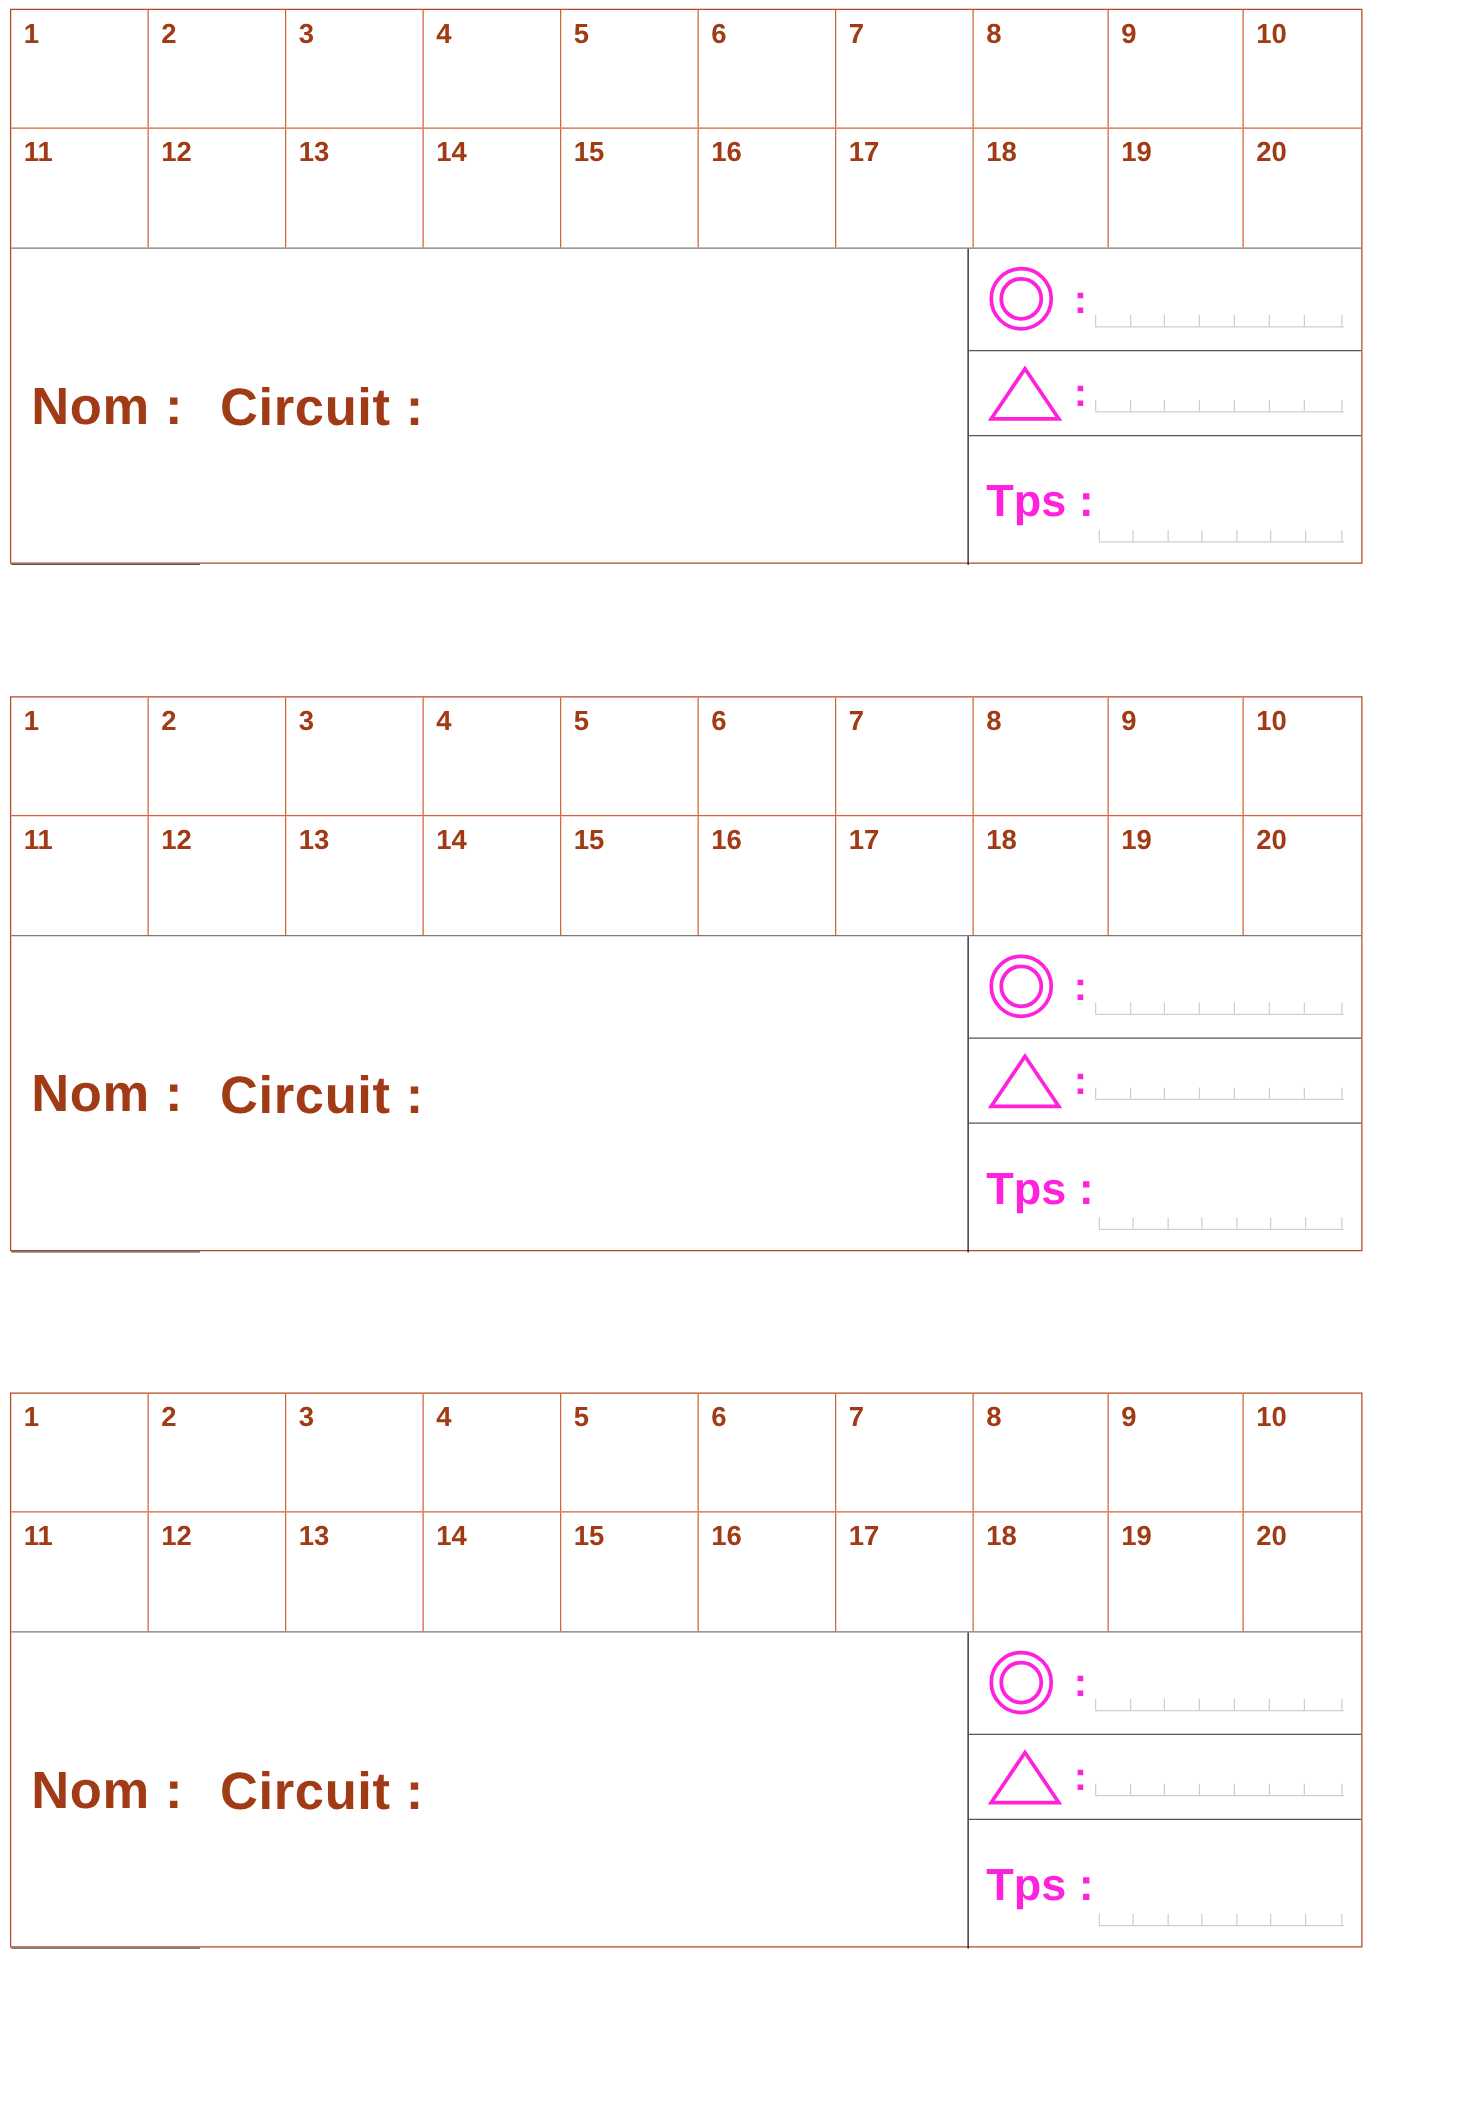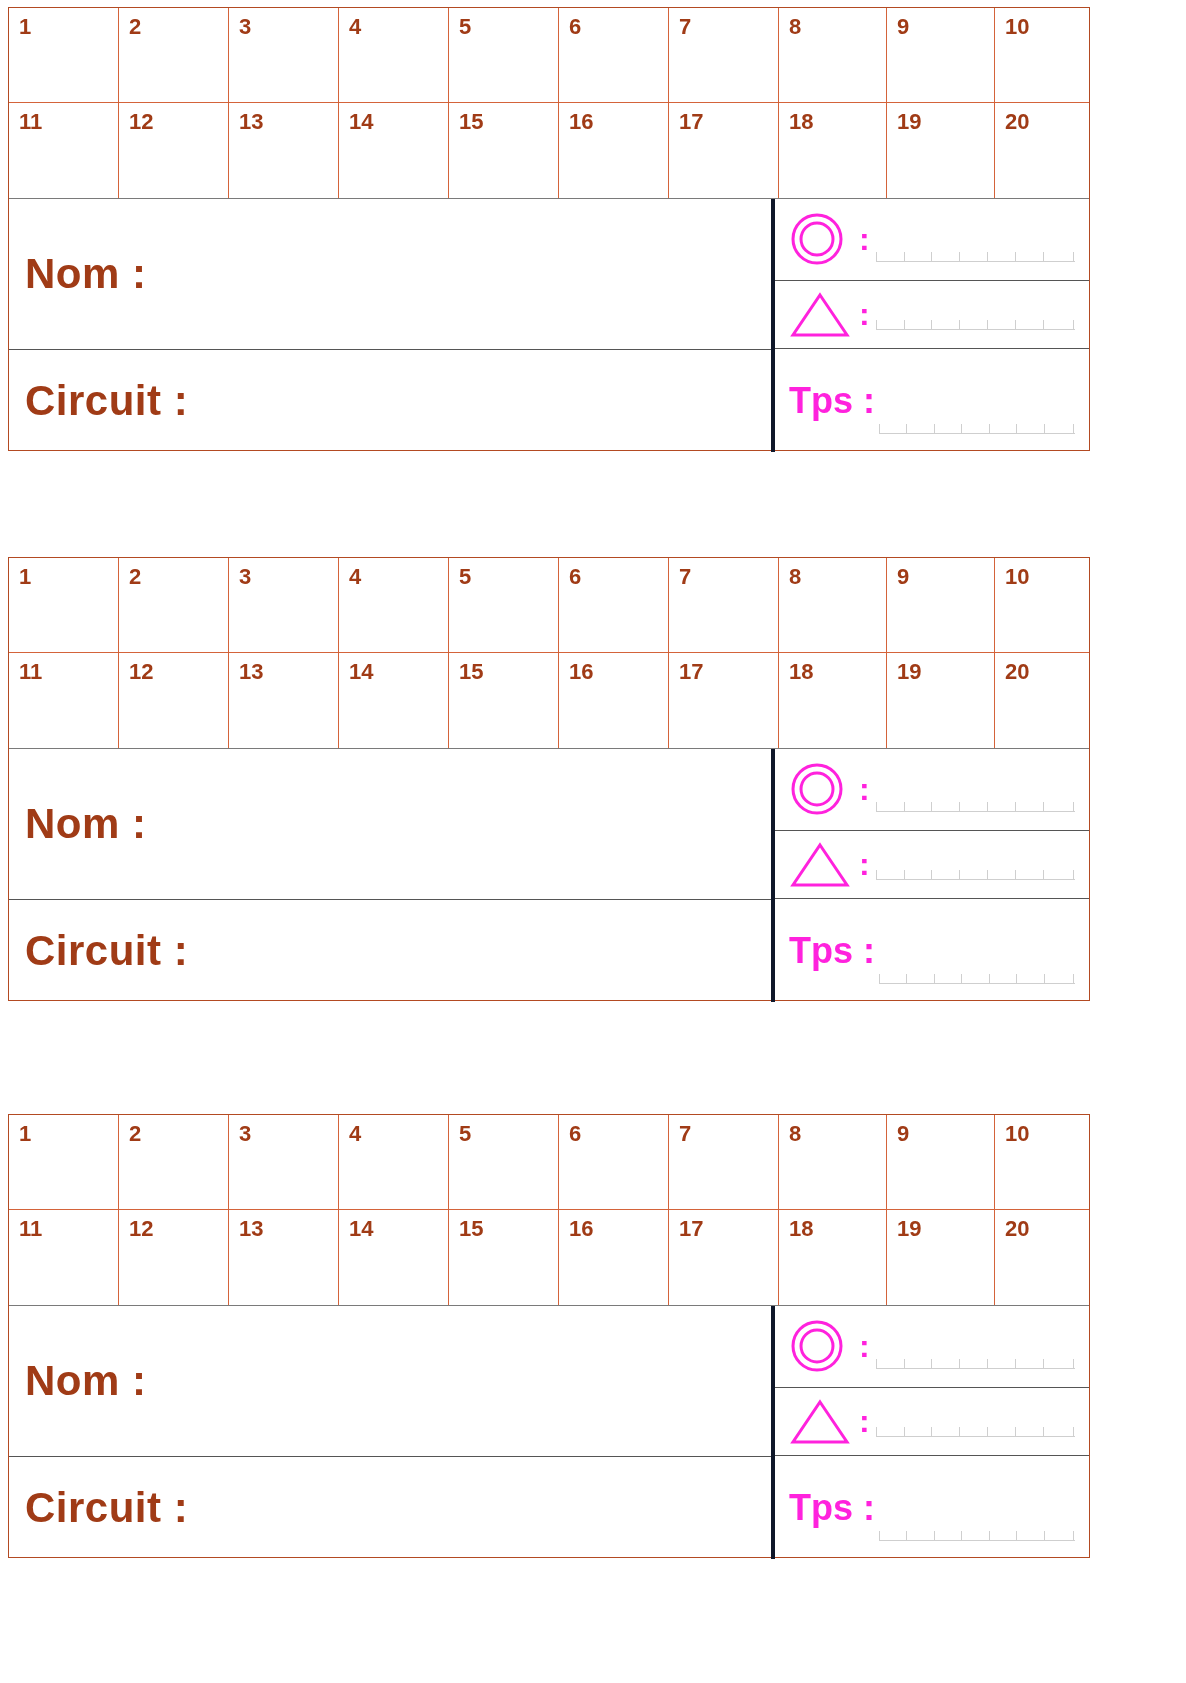--- a/index.html
+++ b/index.html
@@ -66,23 +66,23 @@
   
   .bottom {
     display: flex;
     border-top: 1px solid #7a7a7a;
     height: 254px;
     box-sizing: border-box;
   }
   .bottom-left {
     width: 766px;
     display: flex;
-    flex-direction: column;
-    box-sizing: border-box;
-    border-right: 4px solid #0f172a;
+    flex-direction: row;
+    box-sizing: border-box;
+    border-right: 1px solid #0f172a;
     text-align: center;
   }
   .nom-box {
     flex: 0 0 151px;
     box-sizing: border-box;
     border-bottom: 1px solid #555;
     display: flex;
     align-items: center;
     padding-left: 16px;
   }

